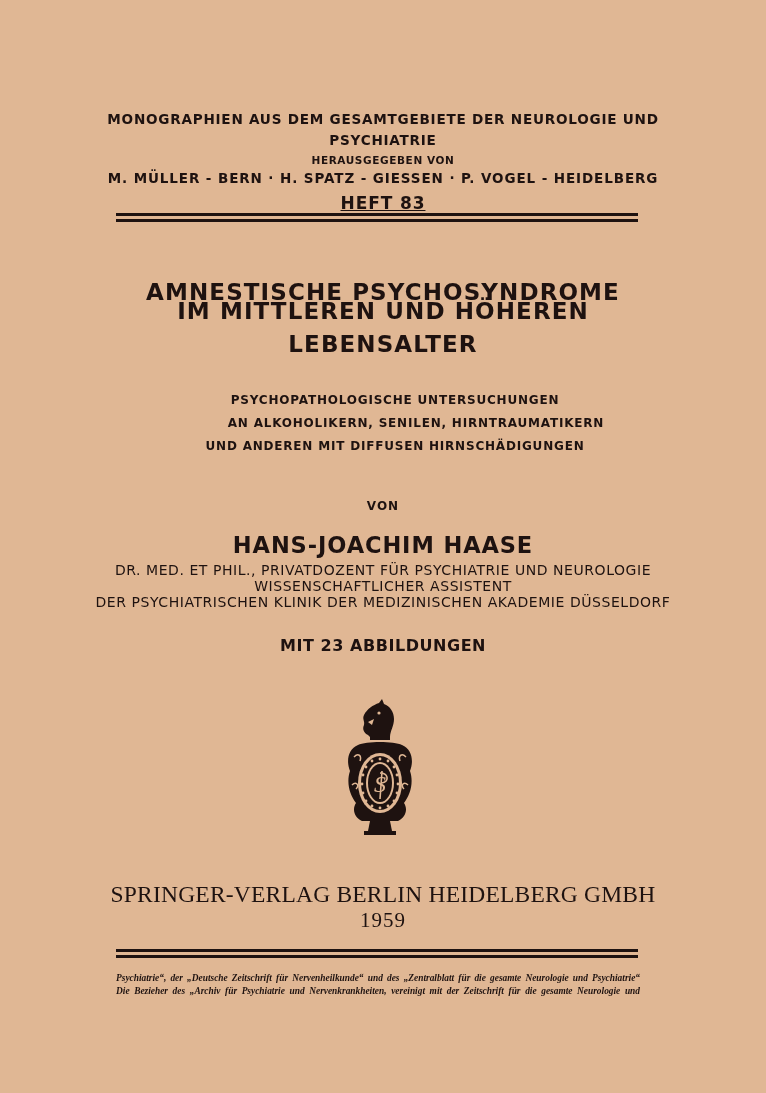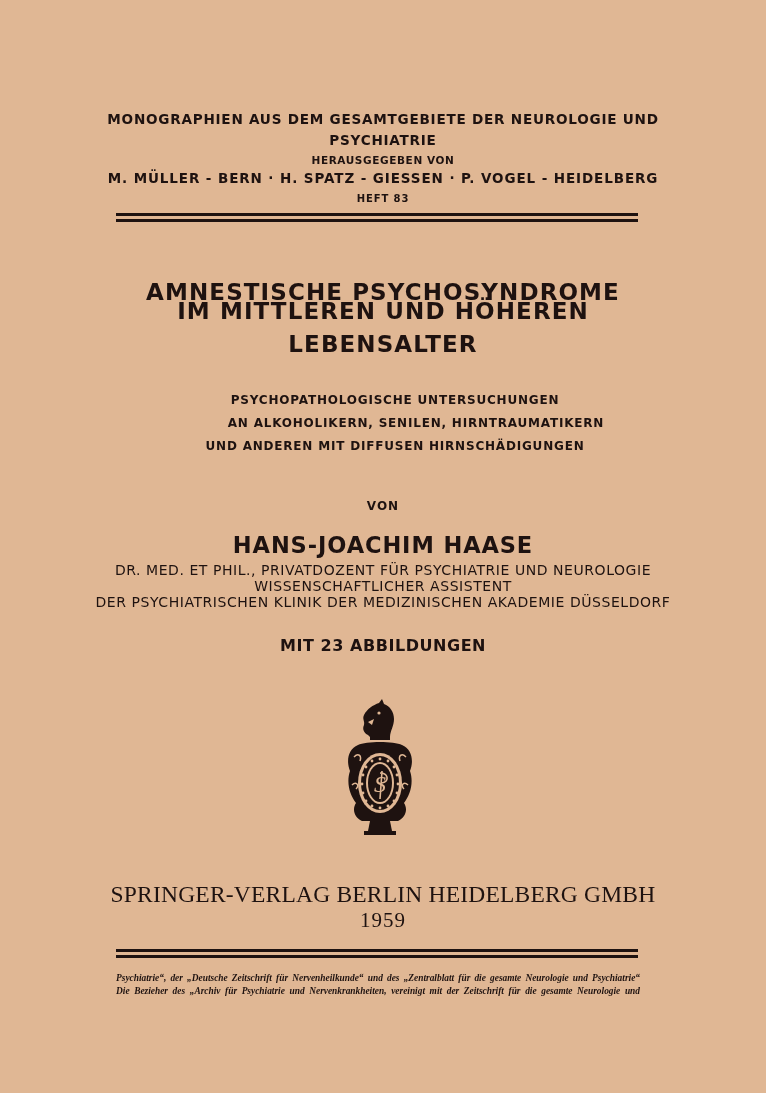--- a/index.html
+++ b/index.html
@@ -13,21 +13,21 @@
   }
   .line {
     position: absolute; left: 0; width: 766px;
     text-align: center; white-space: nowrap;
     text-transform: uppercase;
     font-family: "DejaVu Sans", "Liberation Sans", sans-serif;
   }
   .series { font-size: 13.6px; letter-spacing: 0.75px; font-weight: 600; }
   .series-sub { font-size: 10.5px; letter-spacing: 0.6px; font-weight: 700; }
   .editors { font-size: 13.5px; letter-spacing: 0.9px; font-weight: 700; }
-  .heft { font-size: 10px; letter-spacing: 0.9px; font-weight: 700; }
+  .heft { font-size: 17px; letter-spacing: 0.9px; font-weight: 700; text-decoration: underline; }
   .title { font-size: 23px; letter-spacing: 1.1px; font-weight: 600; }
   .subtitle { font-size: 12px; letter-spacing: 0.8px; font-weight: 700; margin-left: 12px; }
   .von { font-size: 12px; letter-spacing: 1px; font-weight: 700; }
   .author { font-size: 22.5px; letter-spacing: 0.9px; font-weight: 600; }
   .affil { font-size: 14px; letter-spacing: 0.55px; font-weight: 400; }
   .illus { font-size: 16px; letter-spacing: 0.55px; font-weight: 700; }
   .publisher {
     font-family: "Liberation Serif", "DejaVu Serif", serif;
     font-size: 23.5px; letter-spacing: 0.2px; font-weight: 500;
   }

